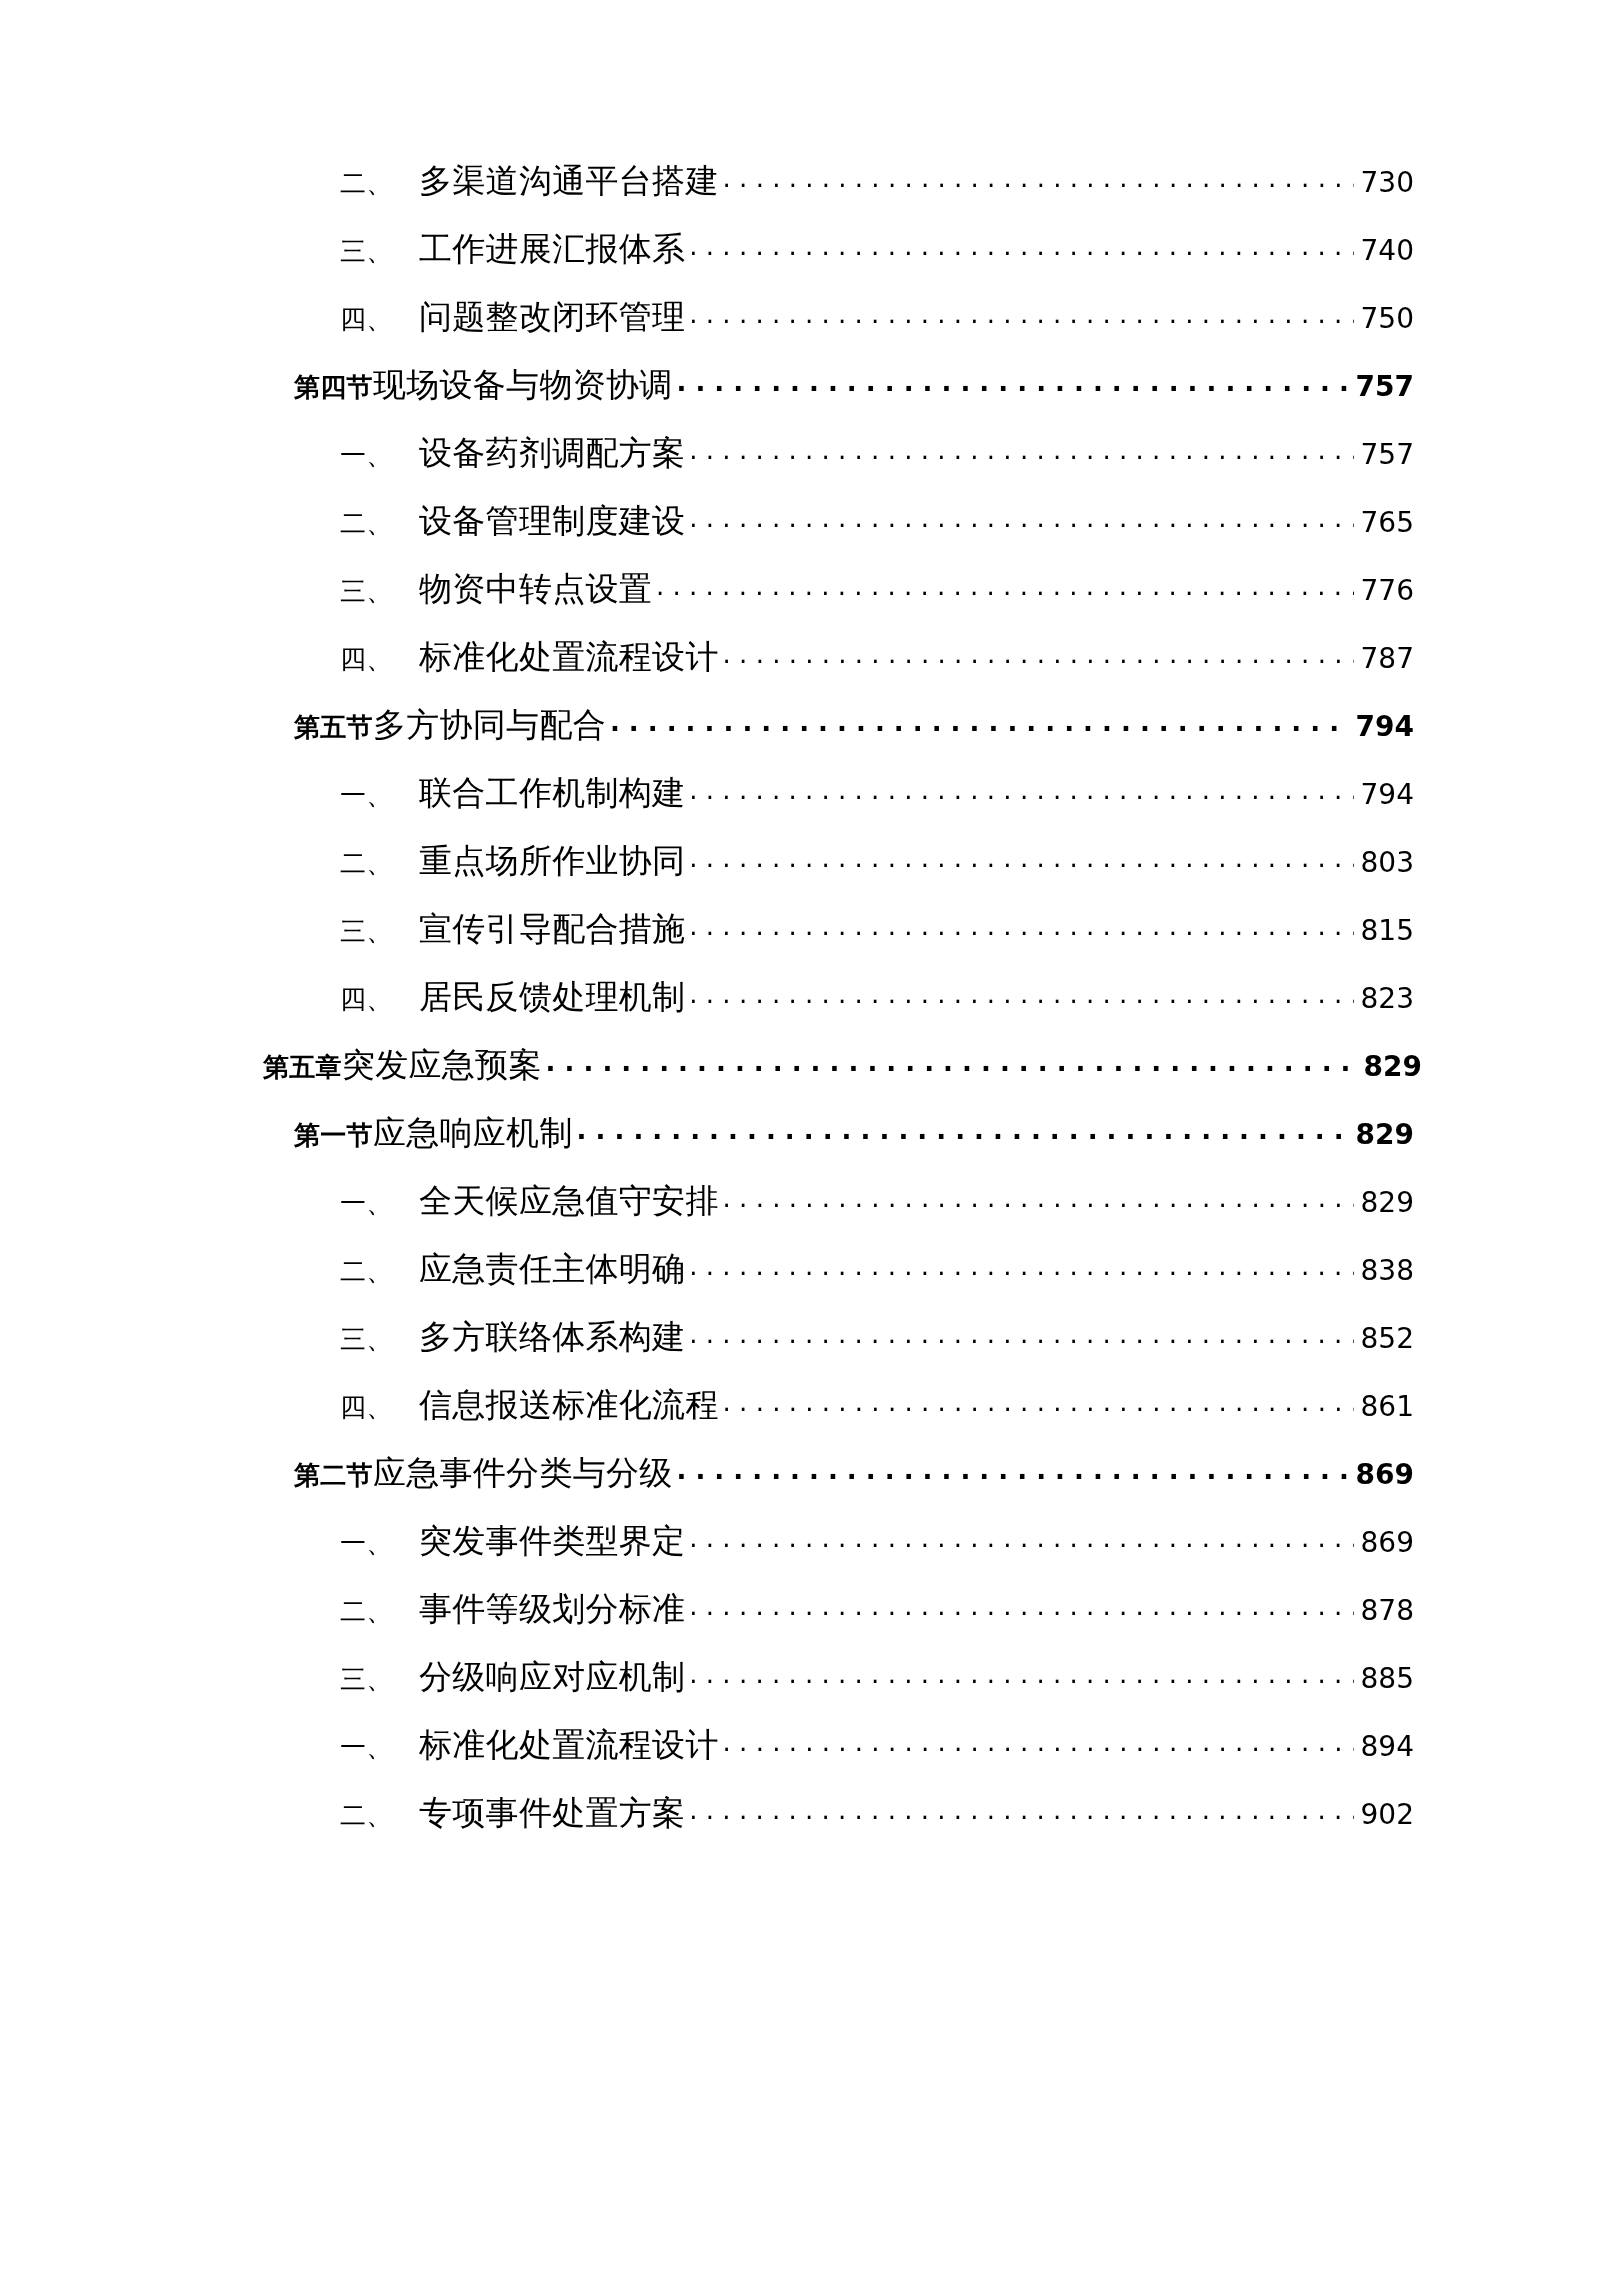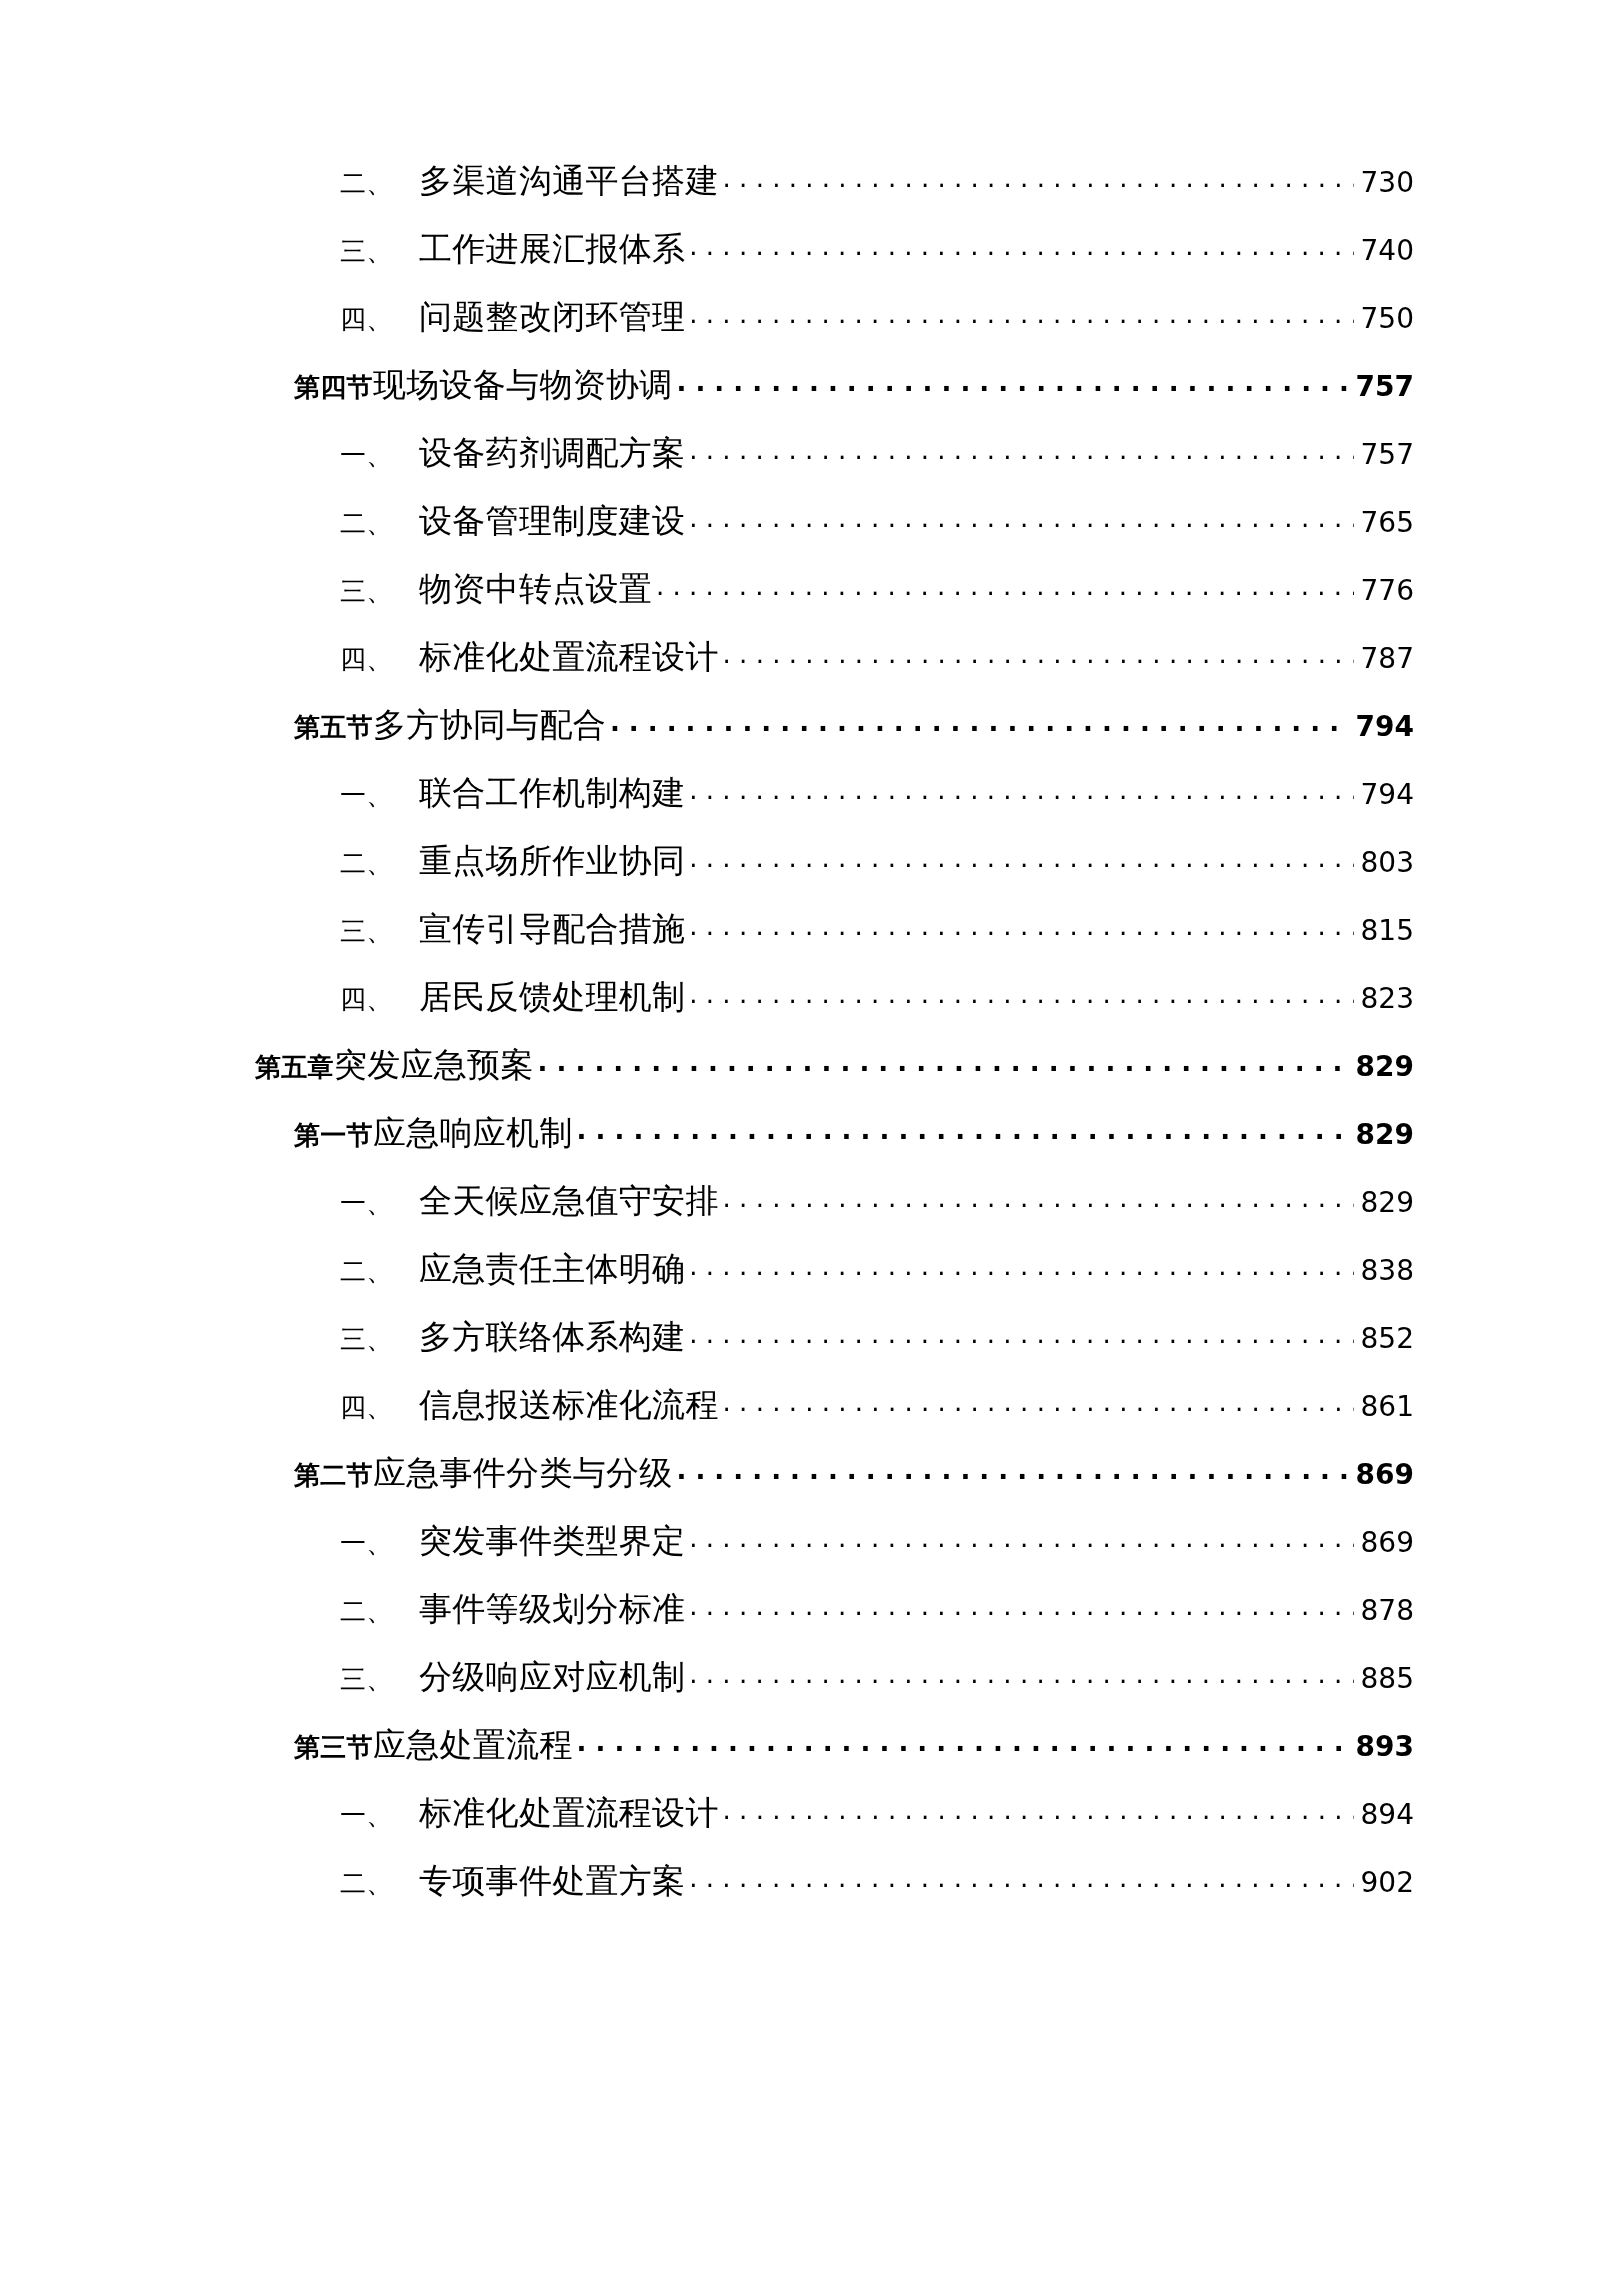--- a/index.html
+++ b/index.html
@@ -58,21 +58,21 @@
     color: #000;
   }
   .toc-entry .page-no {
     flex: 0 0 auto;
     font-size: 28px;
     text-align: right;
     min-width: 52px;
   }
 
   
-  .lvl-chapter { padding-left: 0px; font-weight: 700; }
+  .lvl-chapter { padding-left: 0px; font-weight: 700; margin-left: 8px; }
   .lvl-section { padding-left: 39px; font-weight: 700; }
   .lvl-item    { padding-left: 85px; font-weight: 400; }
 
   .lvl-item .num-prefix {
     display: inline-block;
     min-width: 79px;
   }
   .lvl-chapter .label,
   .lvl-section .label {
     font-weight: 400;
@@ -214,26 +214,20 @@
         <span class="label">事件等级划分标准</span>
         <span class="leader"></span>
         <span class="page-no">878</span>
       </div>
       <div class="toc-entry lvl-item">
         <span class="num-prefix">三、</span>
         <span class="label">分级响应对应机制</span>
         <span class="leader"></span>
         <span class="page-no">885</span>
       </div>
-      <div class="toc-entry lvl-section">
-        <span class="num-prefix">第三节</span>
-        <span class="label">应急处置流程</span>
-        <span class="leader"></span>
-        <span class="page-no">893</span>
-      </div>
       <div class="toc-entry lvl-item">
         <span class="num-prefix">一、</span>
         <span class="label">标准化处置流程设计</span>
         <span class="leader"></span>
         <span class="page-no">894</span>
       </div>
       <div class="toc-entry lvl-item">
         <span class="num-prefix">二、</span>
         <span class="label">专项事件处置方案</span>
         <span class="leader"></span>

